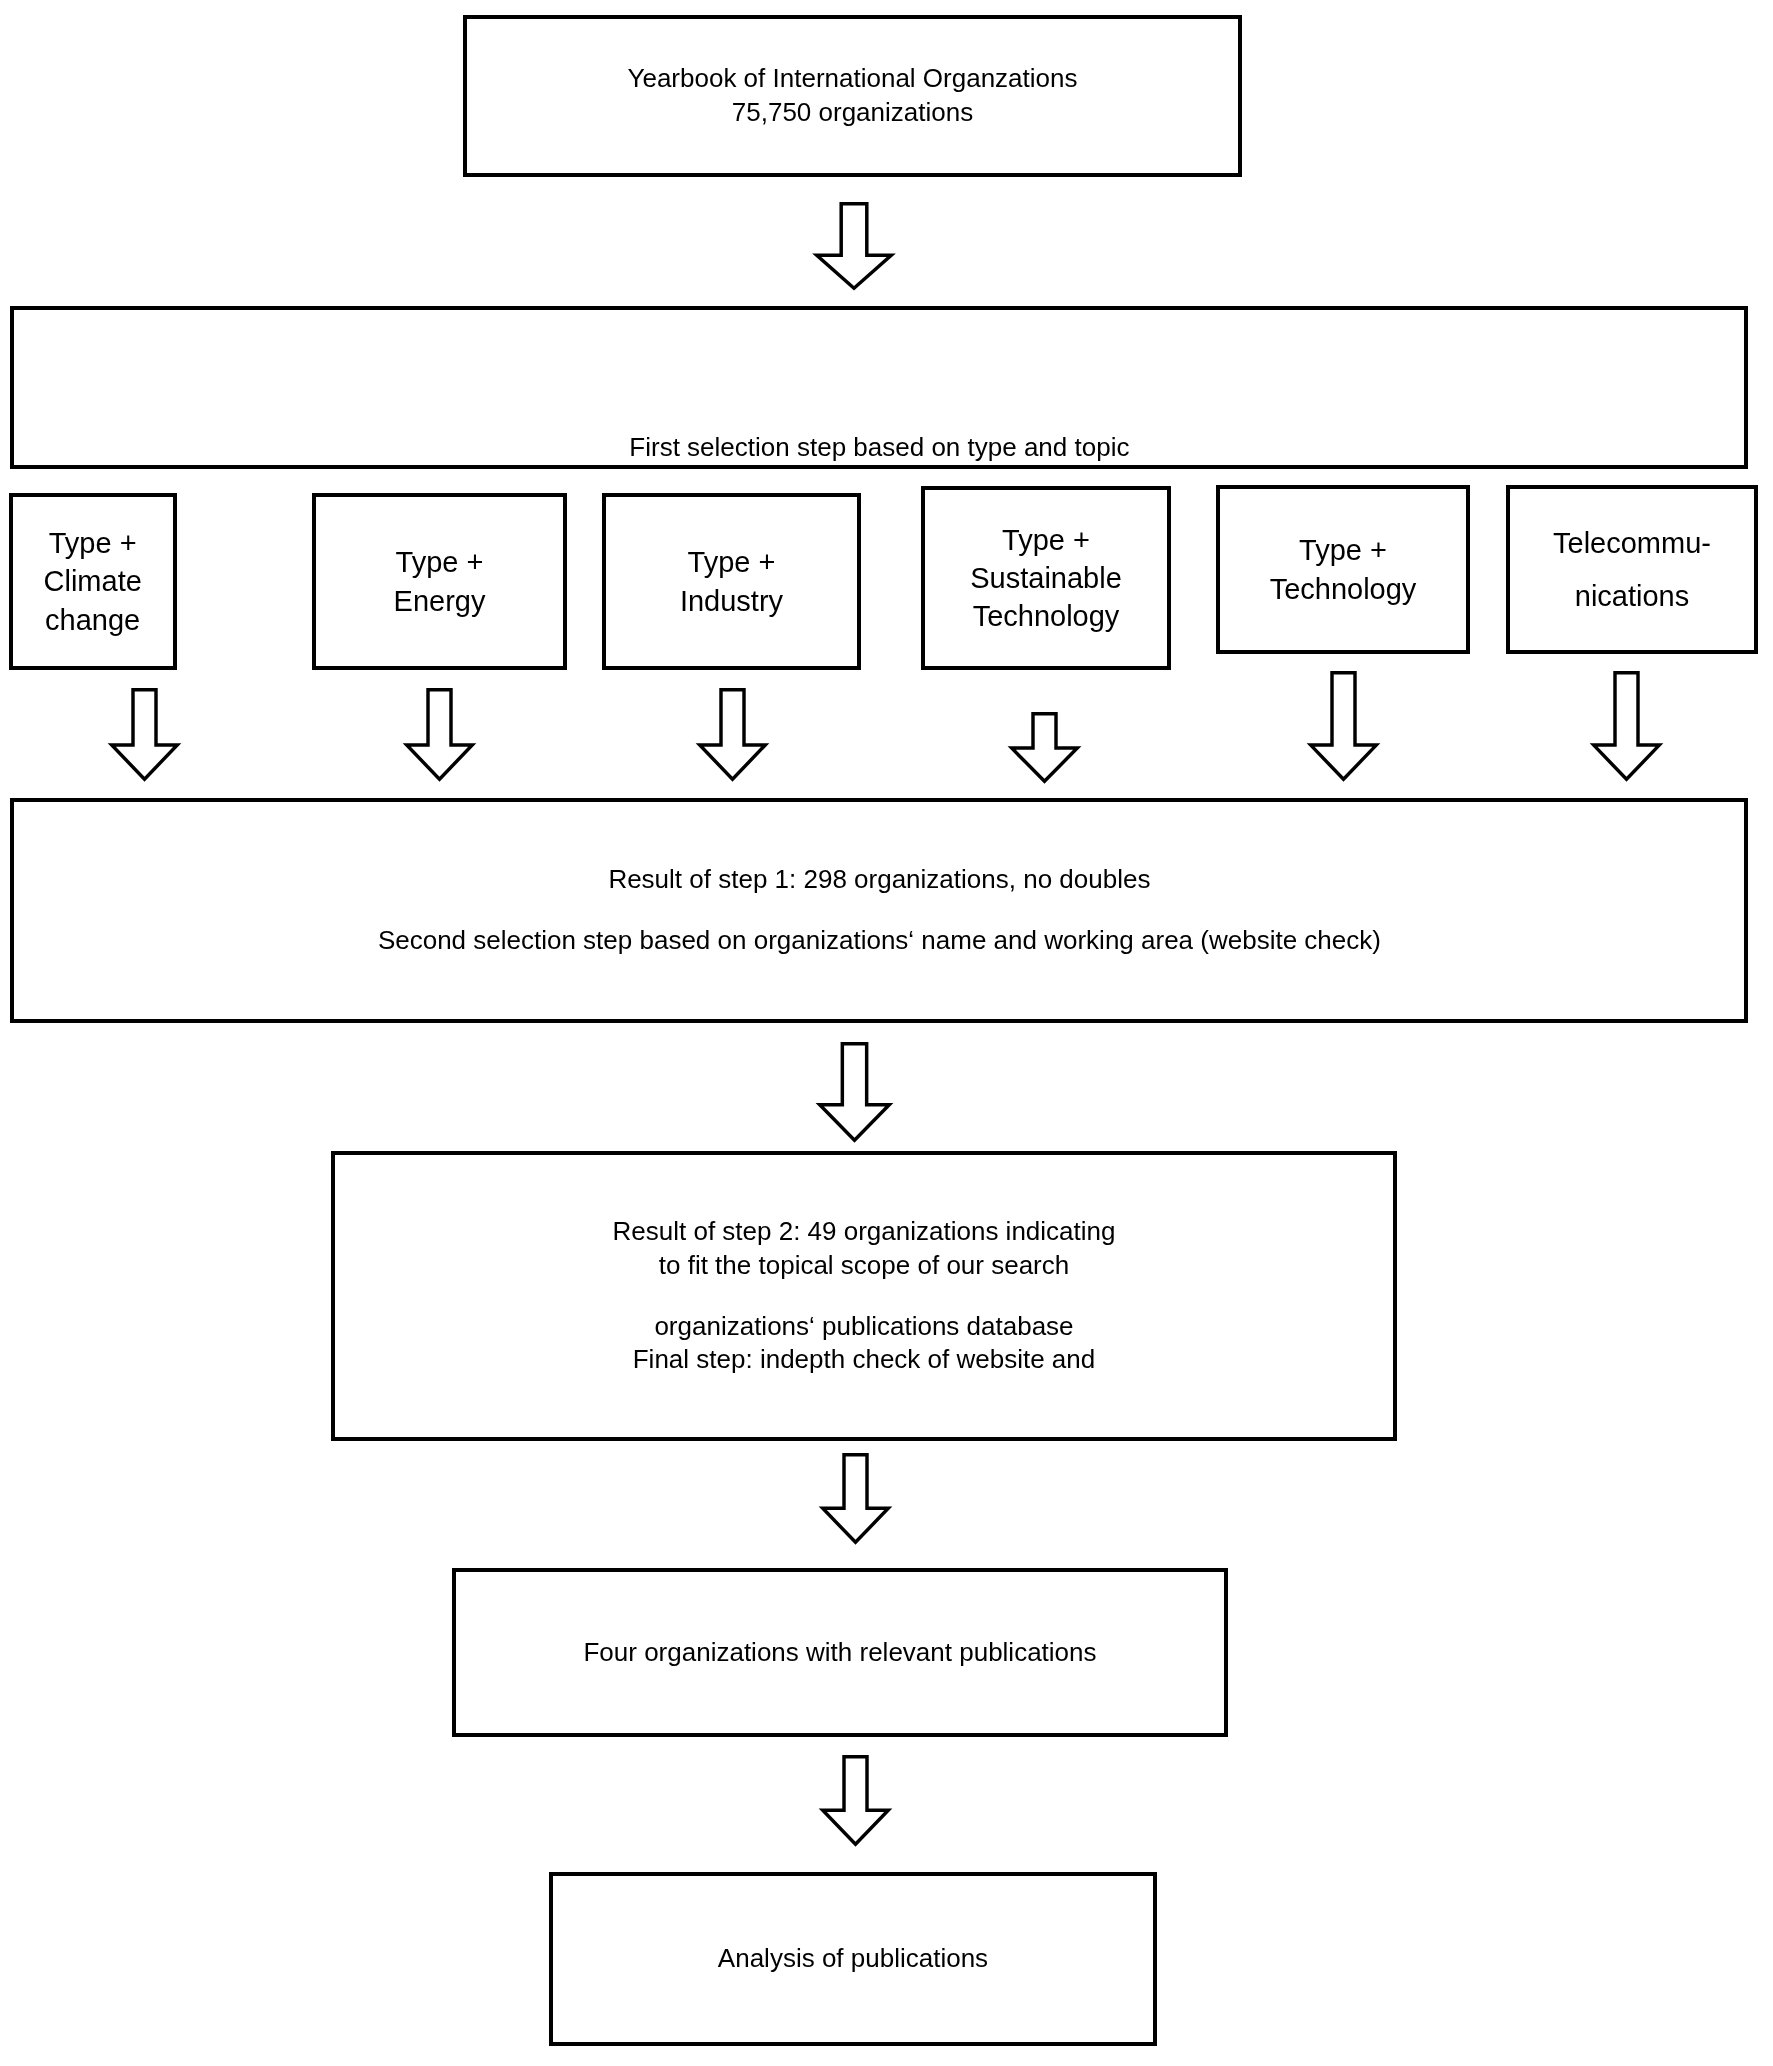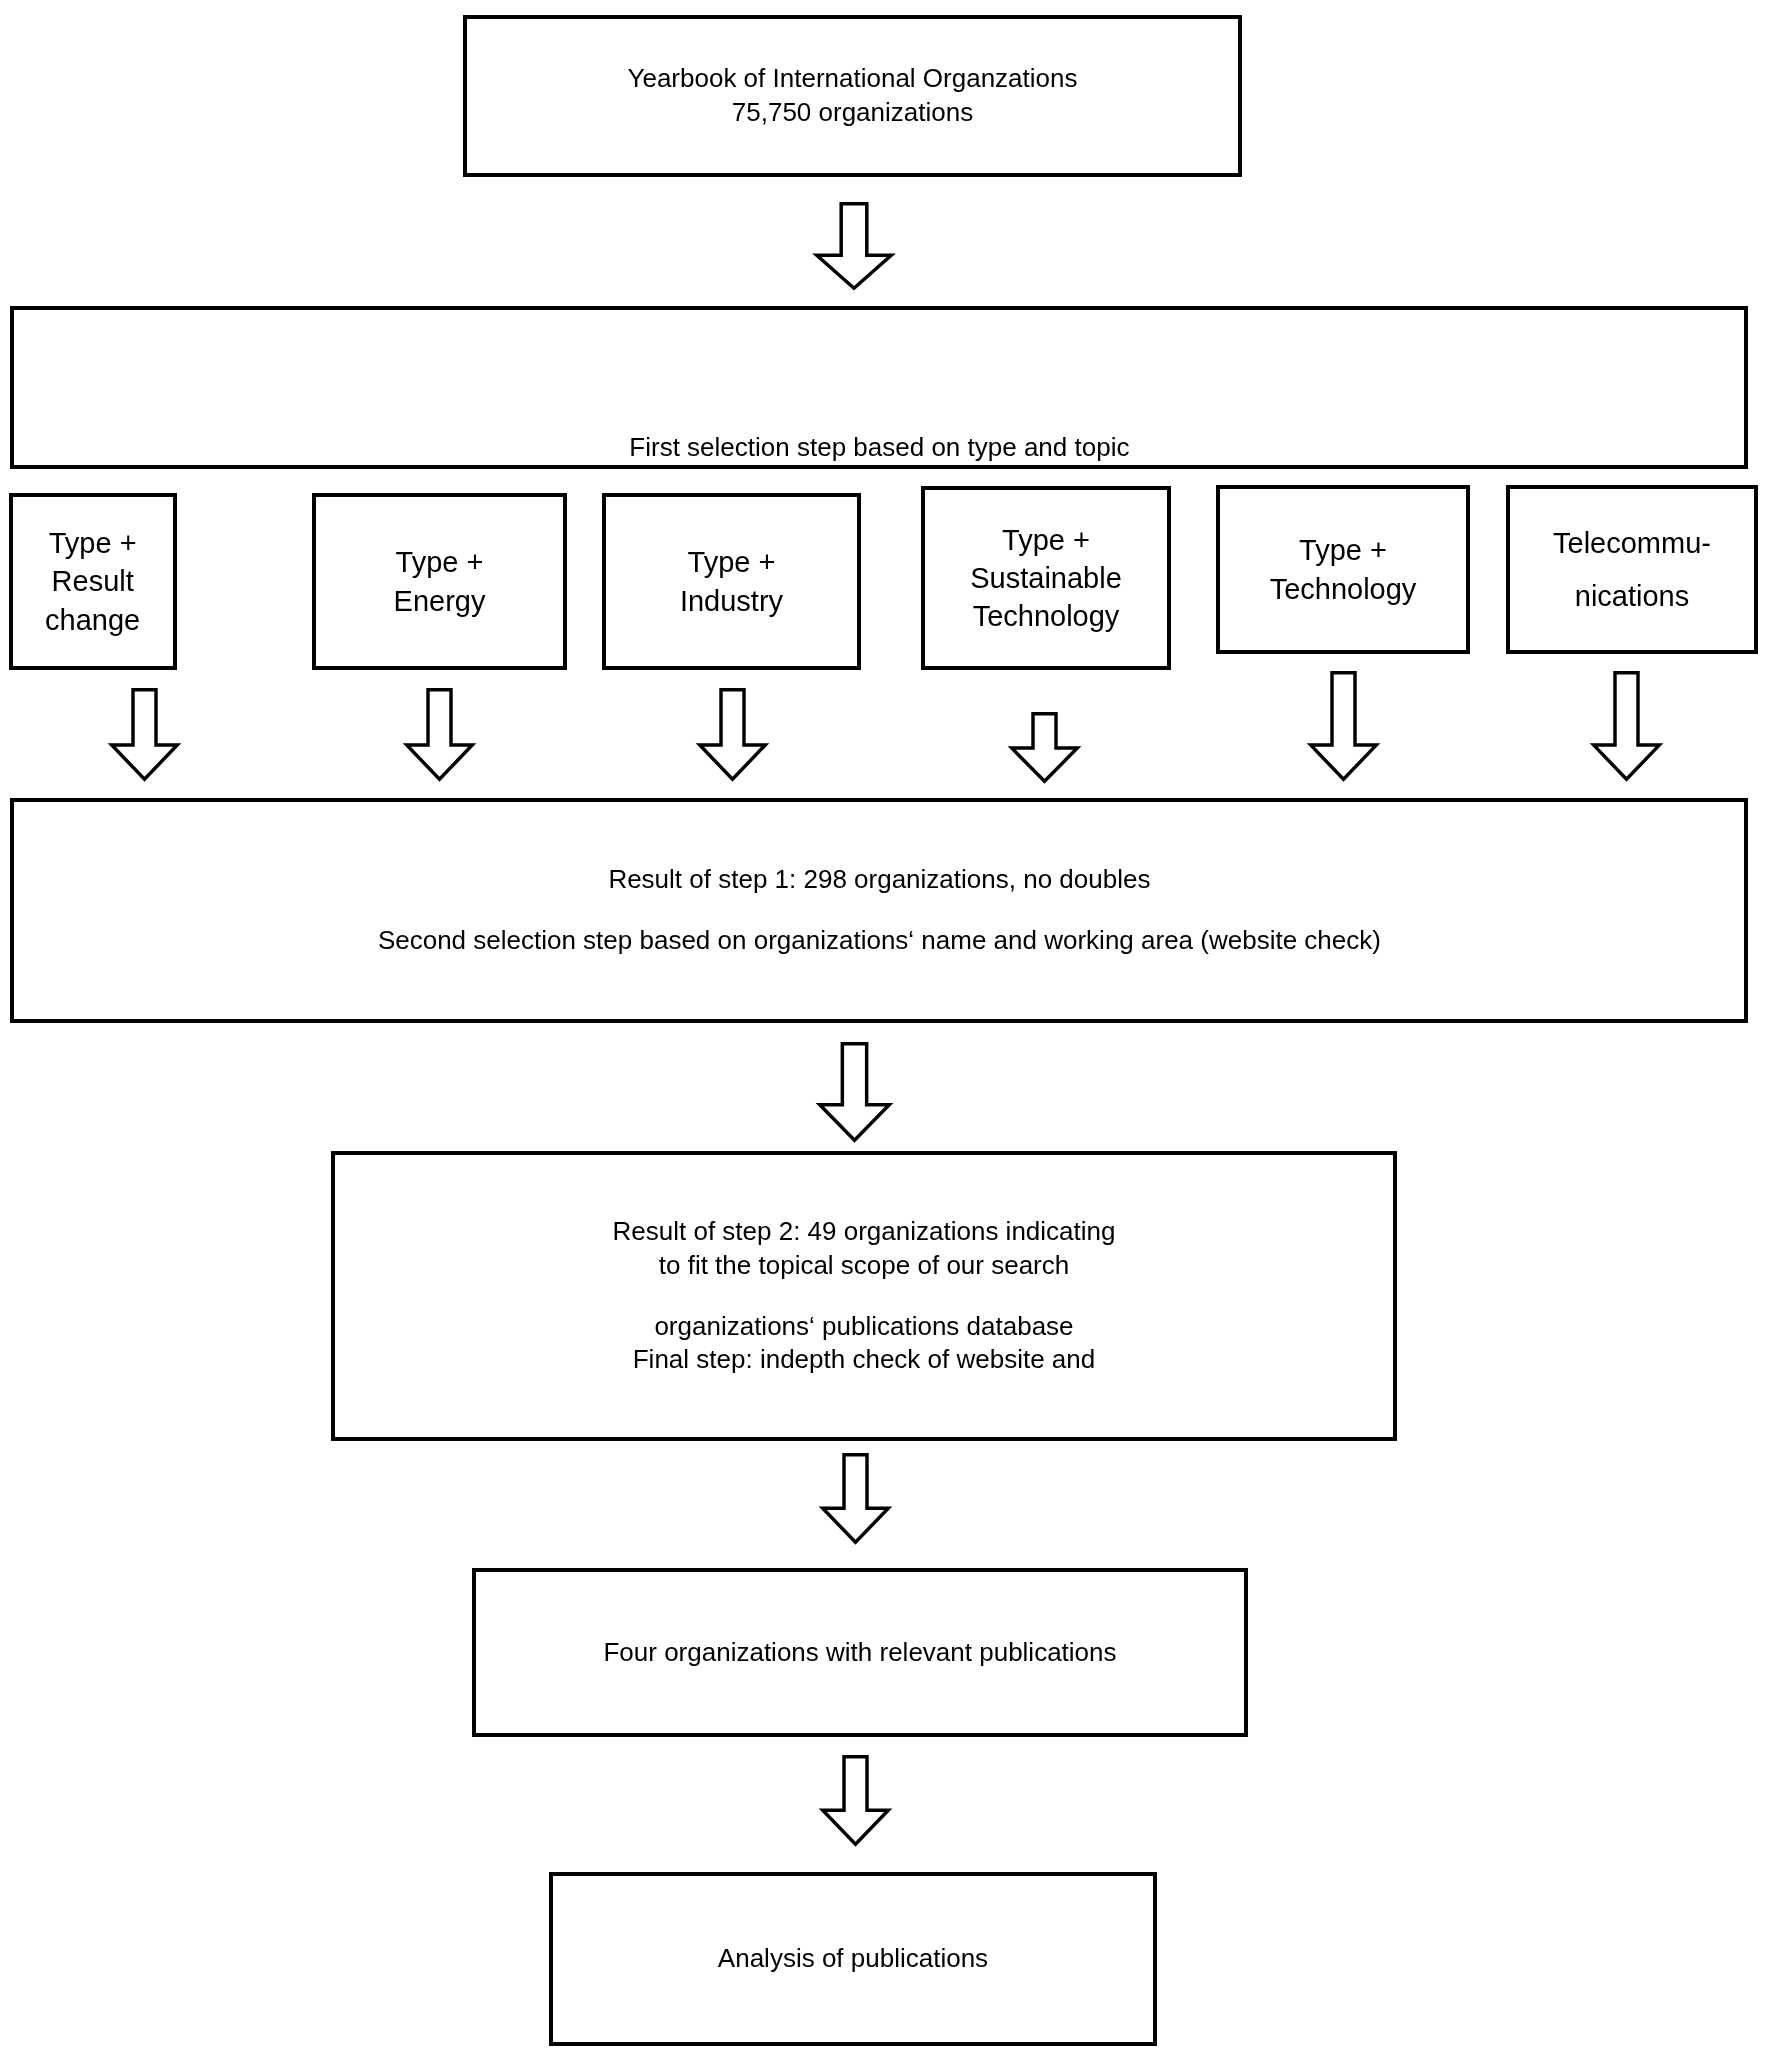--- a/index.html
+++ b/index.html
@@ -77,21 +77,21 @@
       <polygon points="45,3 89,3 89,92 131,92 67,149 3,92 45,92"></polygon>
     </svg>
   </div>
 
   <div class="box" style="left:10.4px; top:306px; width:1738px; height:163px;justify-content:flex-end;">
     <span class="line">First selection step based on type and topic</span>
   </div>
 
   <div class="box small-box" style="left:8.7px; top:493px; width:168px; height:177px;">
     <span class="line">Type +</span>
-    <span class="line">Result</span>
+    <span class="line">Climate</span>
     <span class="line">change</span>
   </div>
 
   <div class="box small-box" style="left:312px; top:493px; width:255px; height:177px;">
     <span class="line">Type +</span>
     <span class="line">Energy</span>
   </div>
 
   <div class="box small-box" style="left:602px; top:493px; width:259px; height:177px;">
     <span class="line">Type +</span>
@@ -164,21 +164,21 @@
     <span class="line">organizations‘ publications database</span>
     <span class="line">Final step: indepth check of website and</span>
   </div>
 
   <div class="arrow" style="left:821px; top:1453px; width:69px; height:91px;">
     <svg viewBox="0 0 120 158" preserveAspectRatio="none">
       <polygon points="40,3 80,3 80,96 117,96 60,155 3,96 40,96"></polygon>
     </svg>
   </div>
 
-  <div class="box" style="left:472px; top:1568px; width:776px; height:169px;">
+  <div class="box" style="left:452px; top:1568px; width:776px; height:169px;">
     <span class="line">Four organizations with relevant publications</span>
   </div>
 
   <div class="arrow" style="left:821px; top:1755px; width:69px; height:91px;">
     <svg viewBox="0 0 120 158" preserveAspectRatio="none">
       <polygon points="40,3 80,3 80,96 117,96 60,155 3,96 40,96"></polygon>
     </svg>
   </div>
 
   <div class="box" style="left:549px; top:1872px; width:608px; height:174px;">

